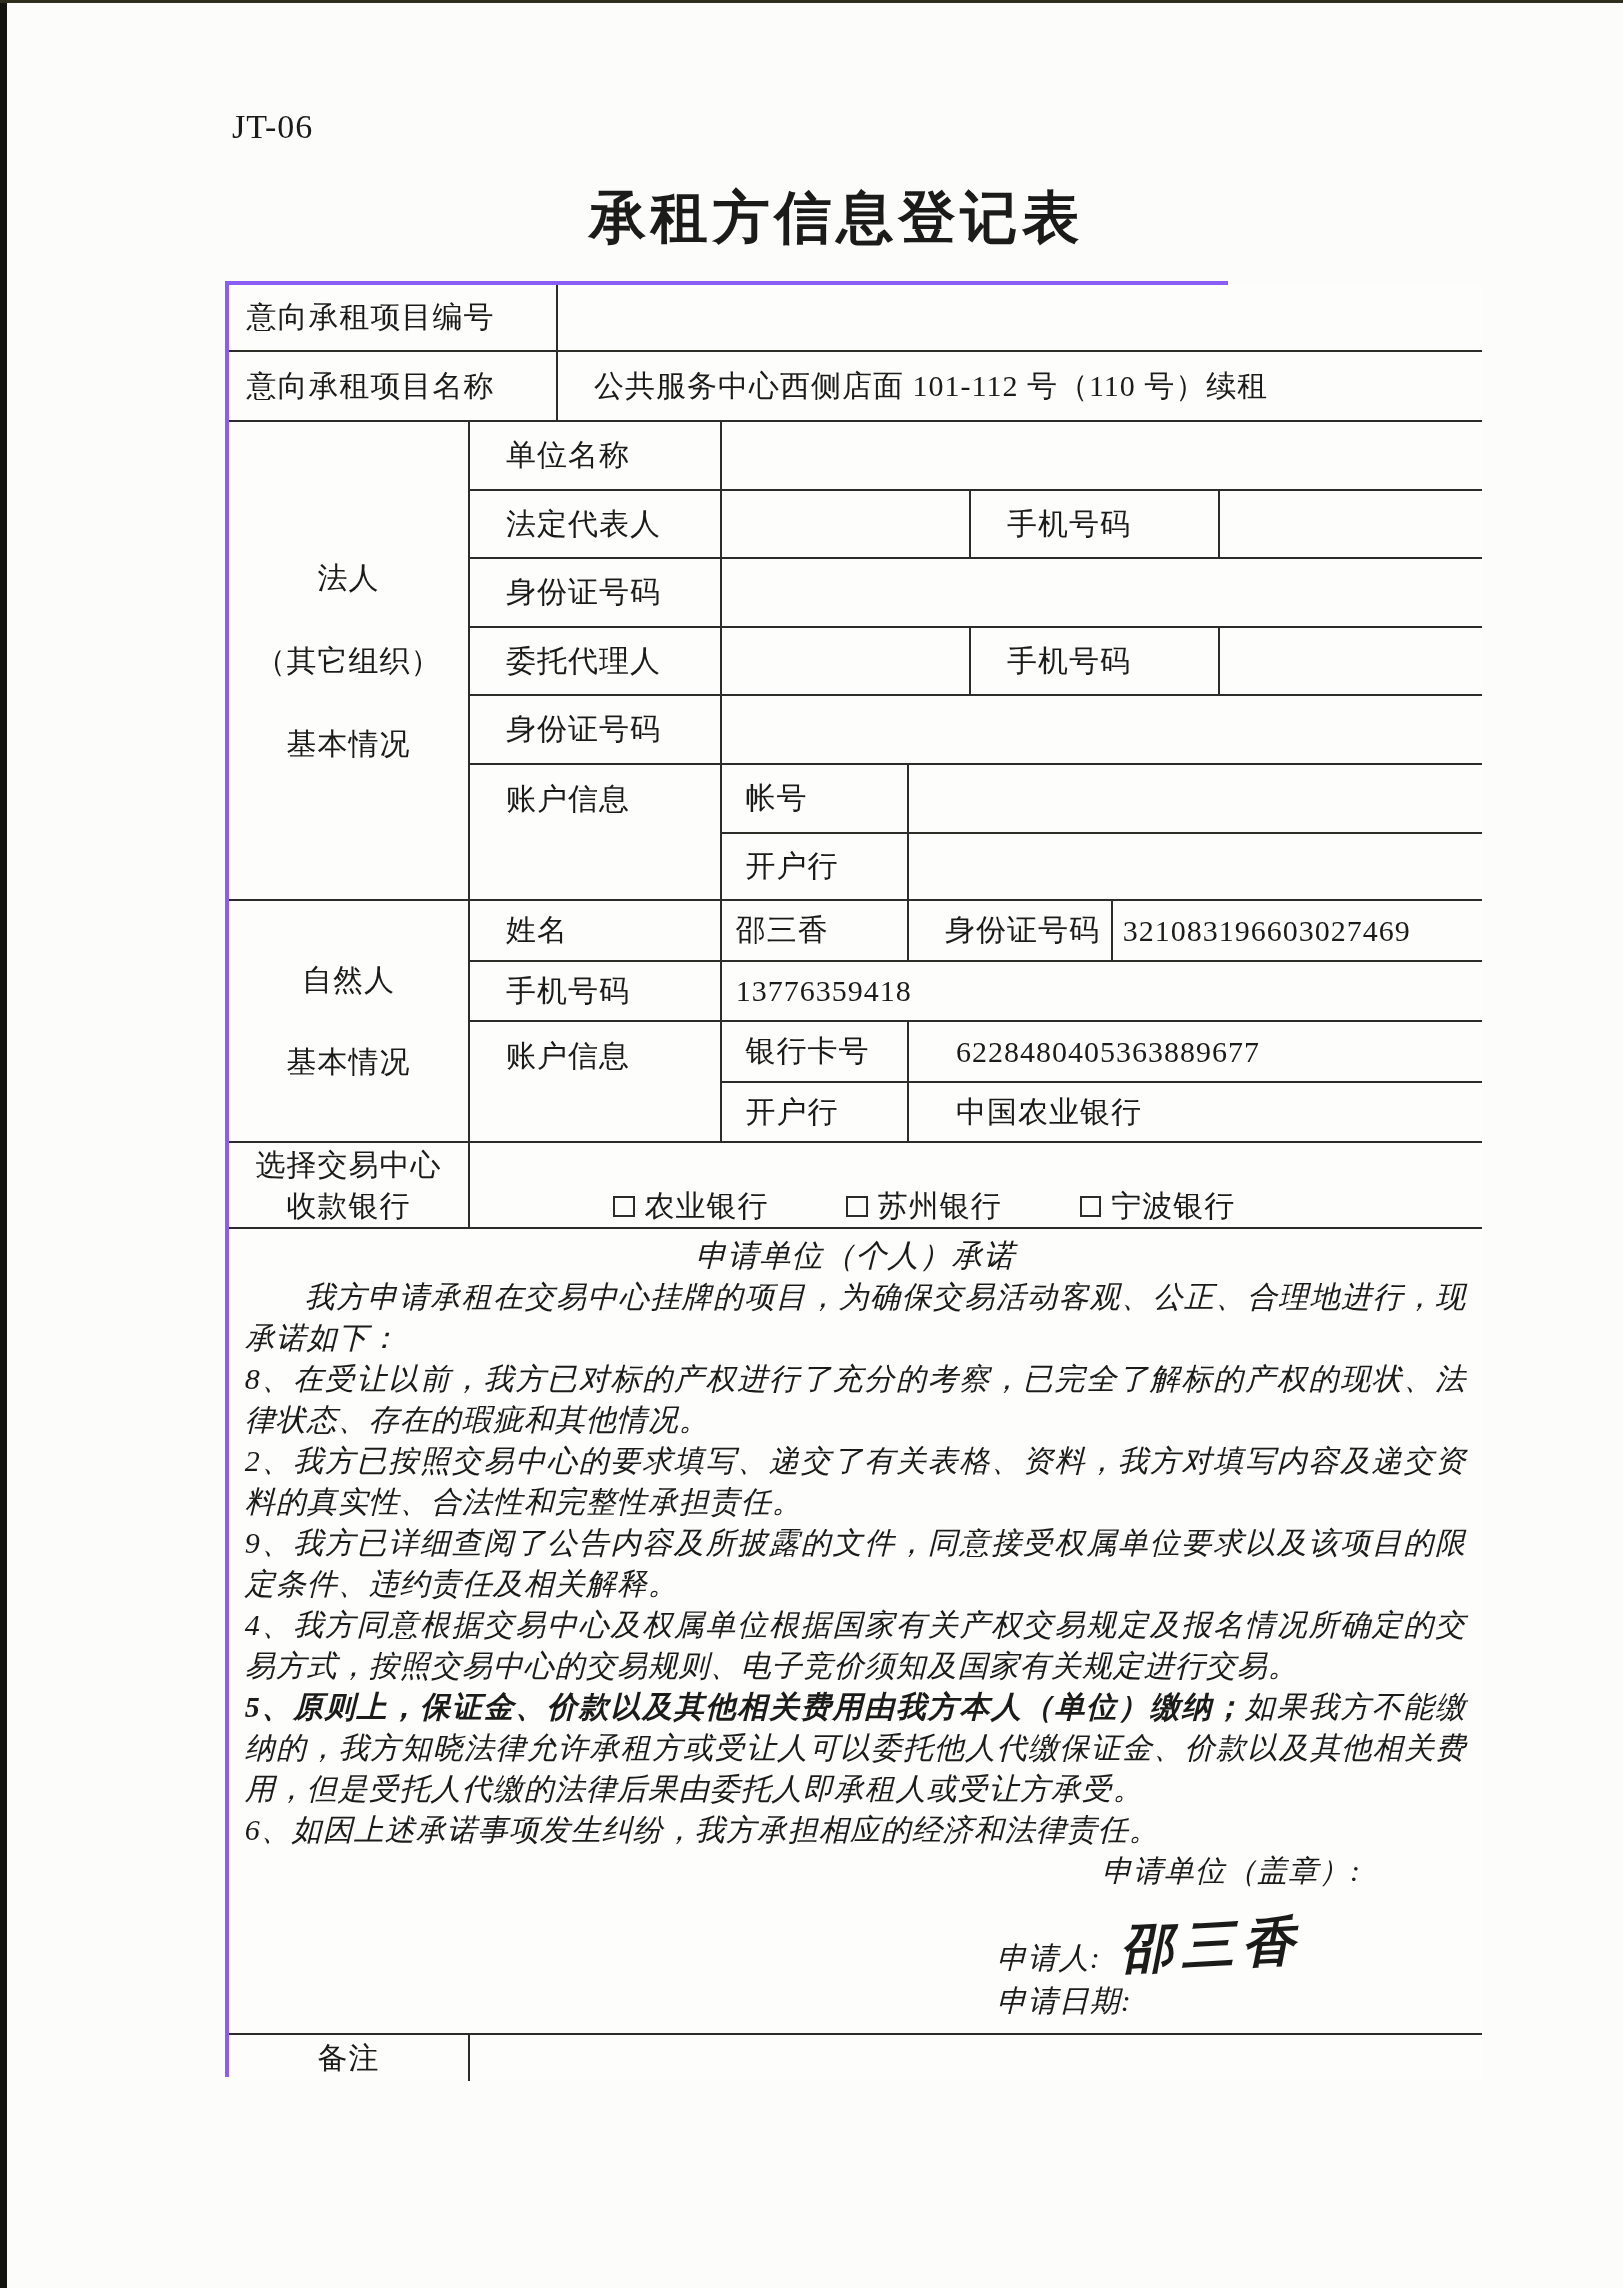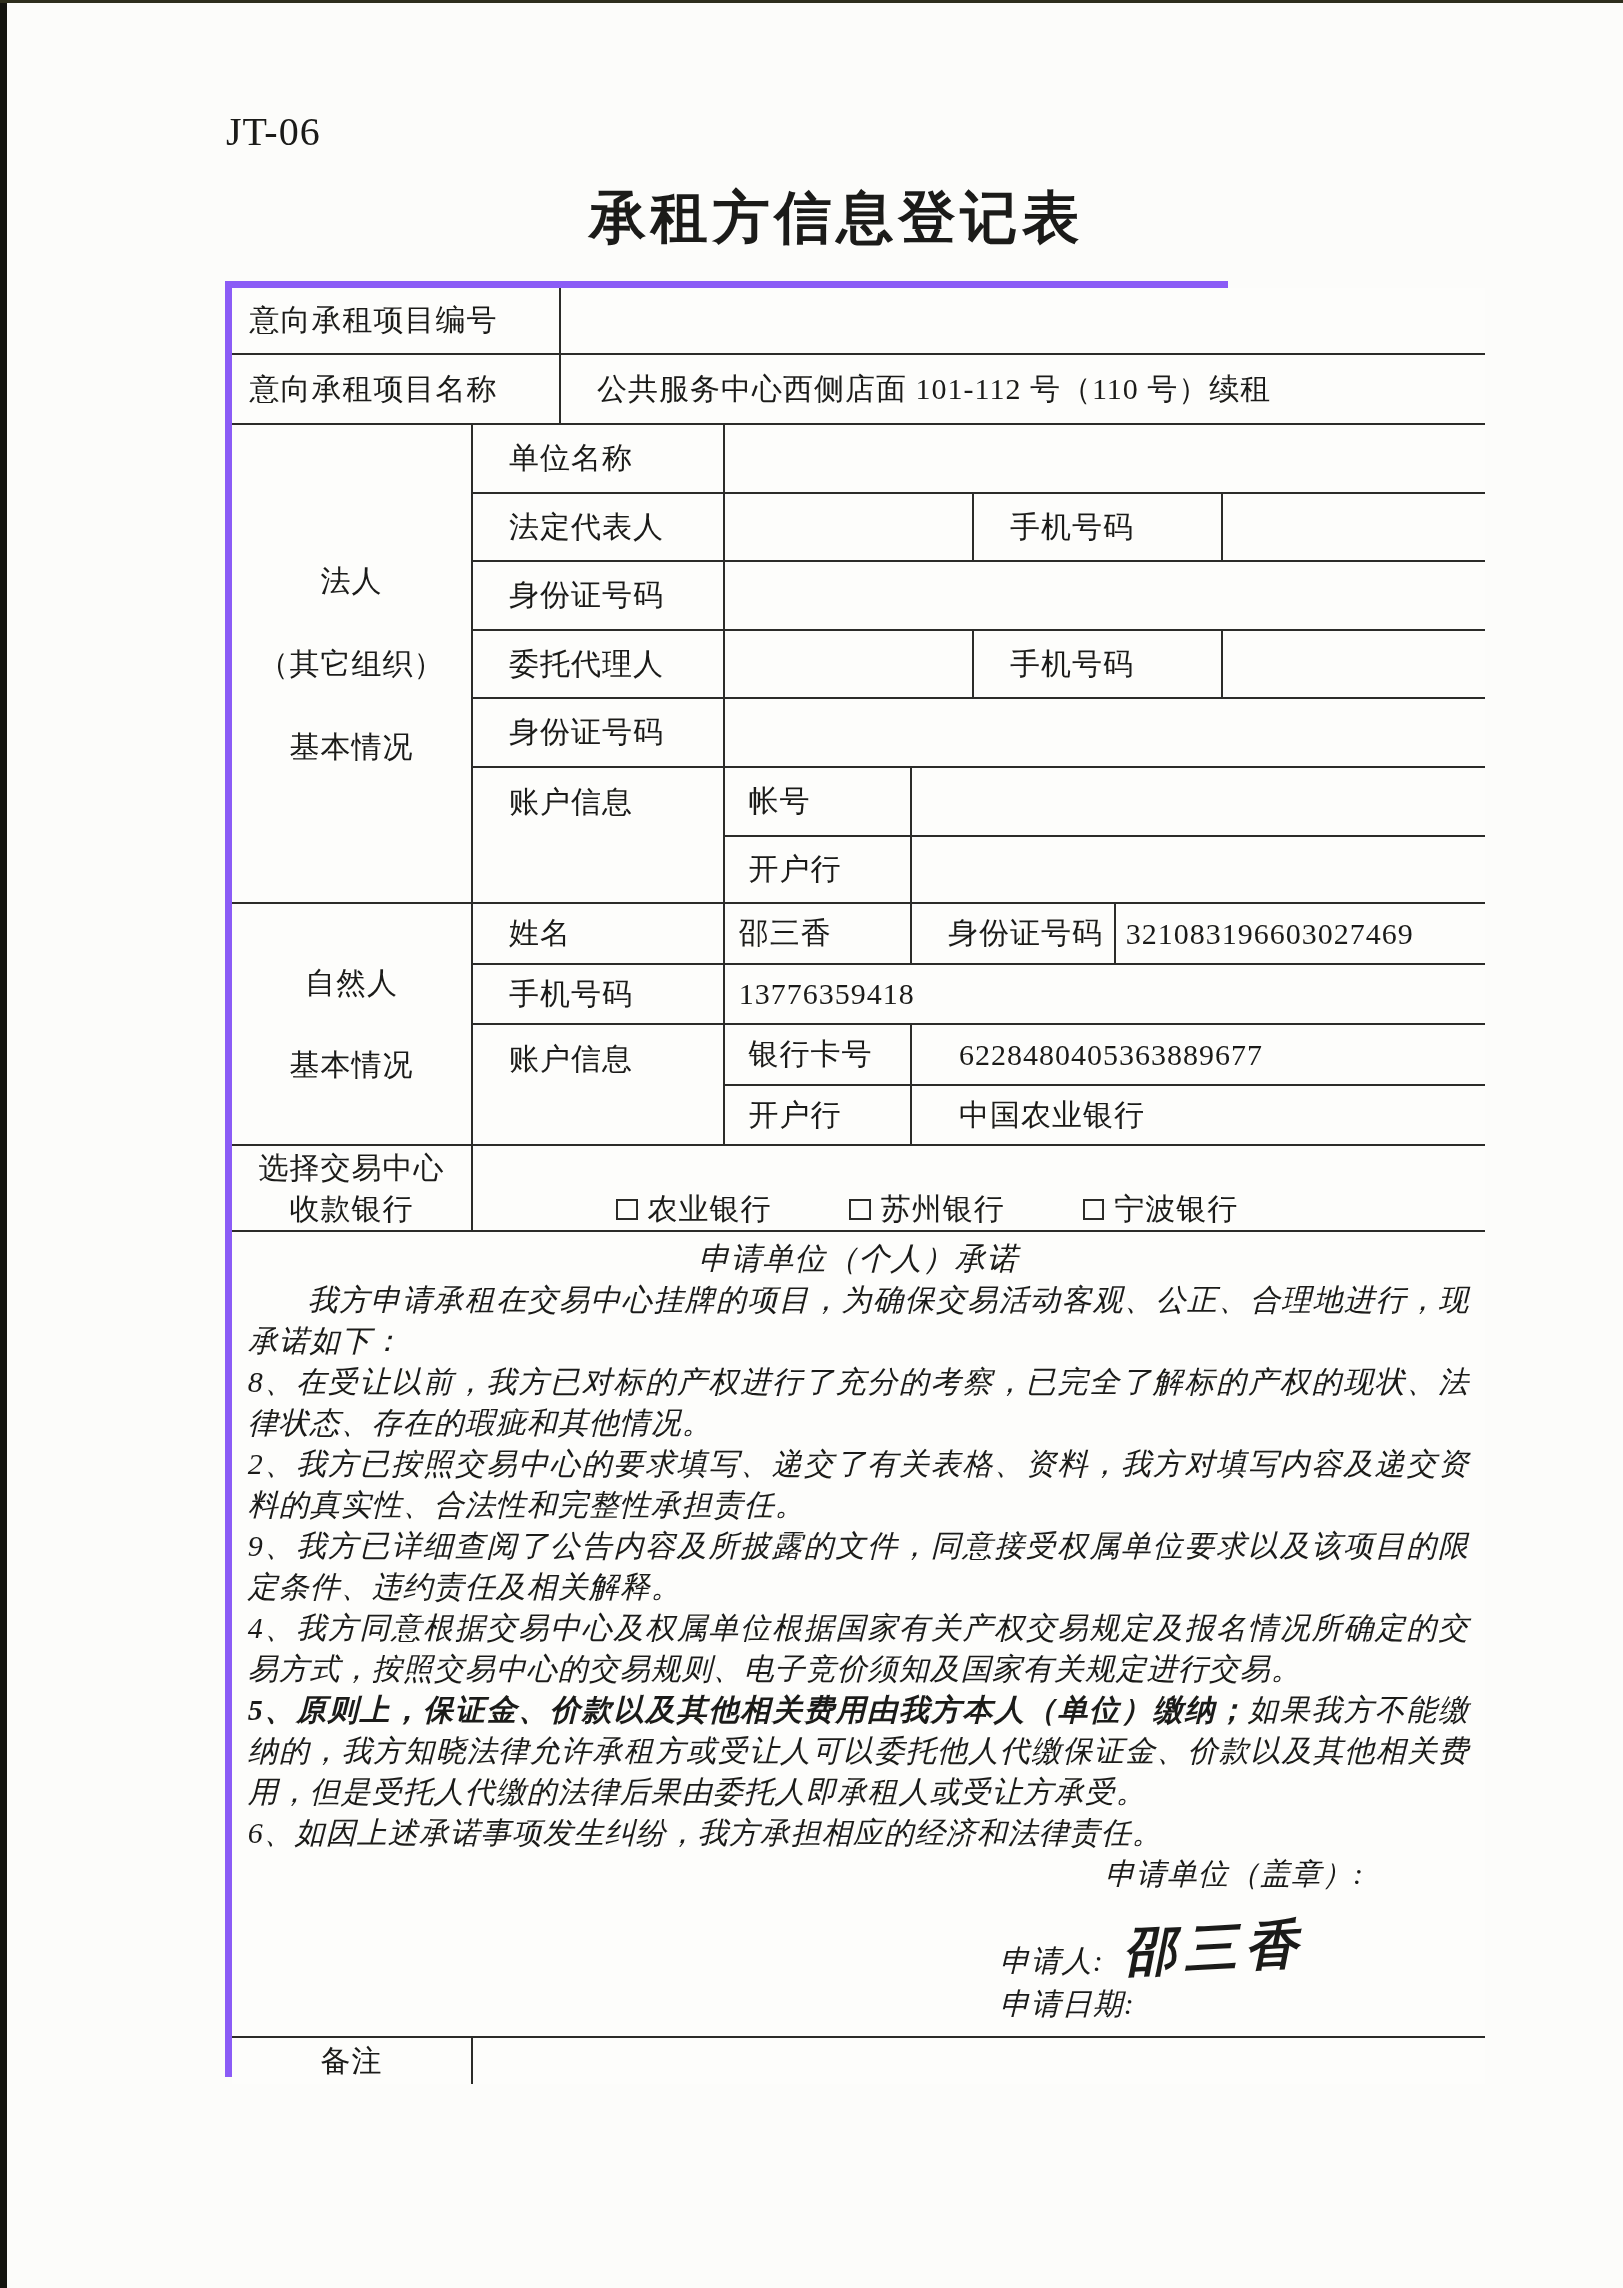--- a/index.html
+++ b/index.html
@@ -6,30 +6,30 @@
   body{
     width:1623px;height:2289px;position:relative;
     background:#f4f4f1;
     font-family:"Liberation Serif","DejaVu Serif",serif;
     color:#1b1b19;
   }
   .paper{position:absolute;inset:0;background:#fcfcfa;}
   .edge-left{position:absolute;left:0;top:0;width:6.9px;height:2289px;background:#14140f;}
   .edge-top{position:absolute;left:0;top:0;width:1623px;height:2.9px;background:#2f2f1d;}
 
-  .form-code{position:absolute;left:226px;top:108px;font-size:40px;letter-spacing:1px;}
+  .form-code{position:absolute;left:232px;top:108px;font-size:34px;letter-spacing:1px;}
   .form-title{
     position:absolute;left:208px;top:180px;width:1257px;text-align:center;
     font-size:57px;font-weight:bold;letter-spacing:4.9px;
     font-family:"Liberation Sans","DejaVu Sans",sans-serif;
   }
 
   .form-table{
     position:absolute;left:225px;top:281px;width:1003px;height:1796px;
-    box-sizing:border-box;border:7px solid #8b5cf6;background:#fdfdfb;
+    box-sizing:border-box;border:4px solid #8b5cf6;background:#fdfdfb;
     display:grid;
     grid-template-columns:241px 88px 164px 187px 62px 142px 107px 262px;
     grid-template-rows:67px 70px 69px 68px 69px 68px 69px 69px 67px 61px 60px 61px 60px 86px 806px 46px;
   }
   .cell{
     box-sizing:border-box;border-right:2px solid #2c2c29;border-bottom:2px solid #2c2c29;
     display:flex;align-items:center;font-size:30px;letter-spacing:1px;overflow:hidden;
     background:#fdfdfb;
   }
   .er{border-right:none;}

